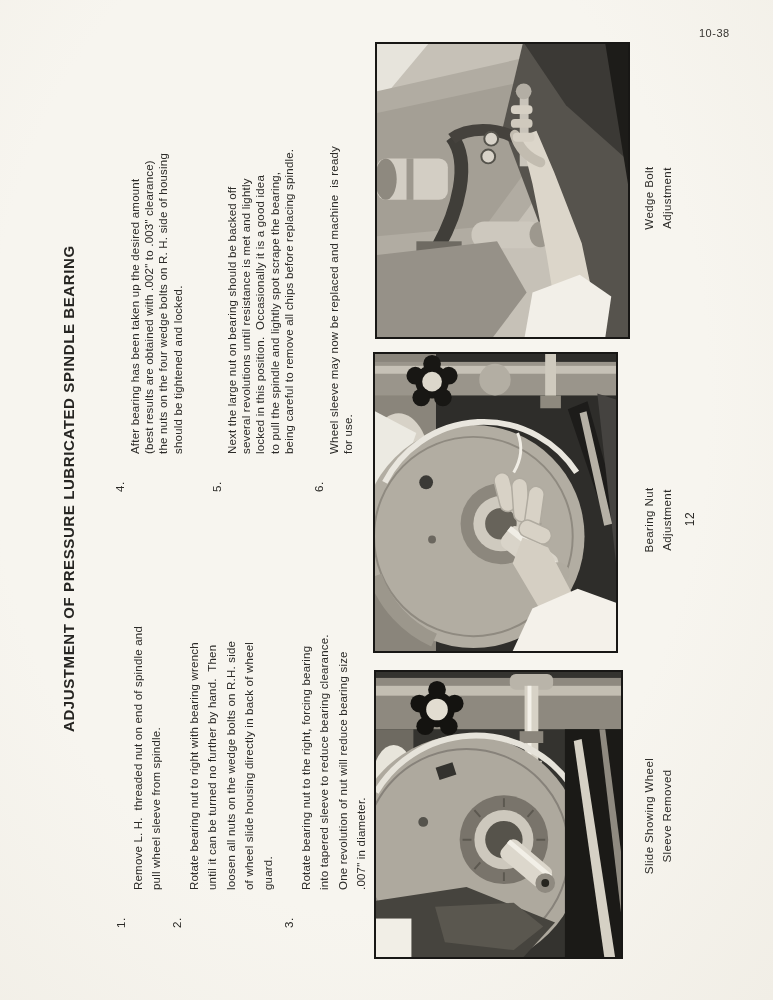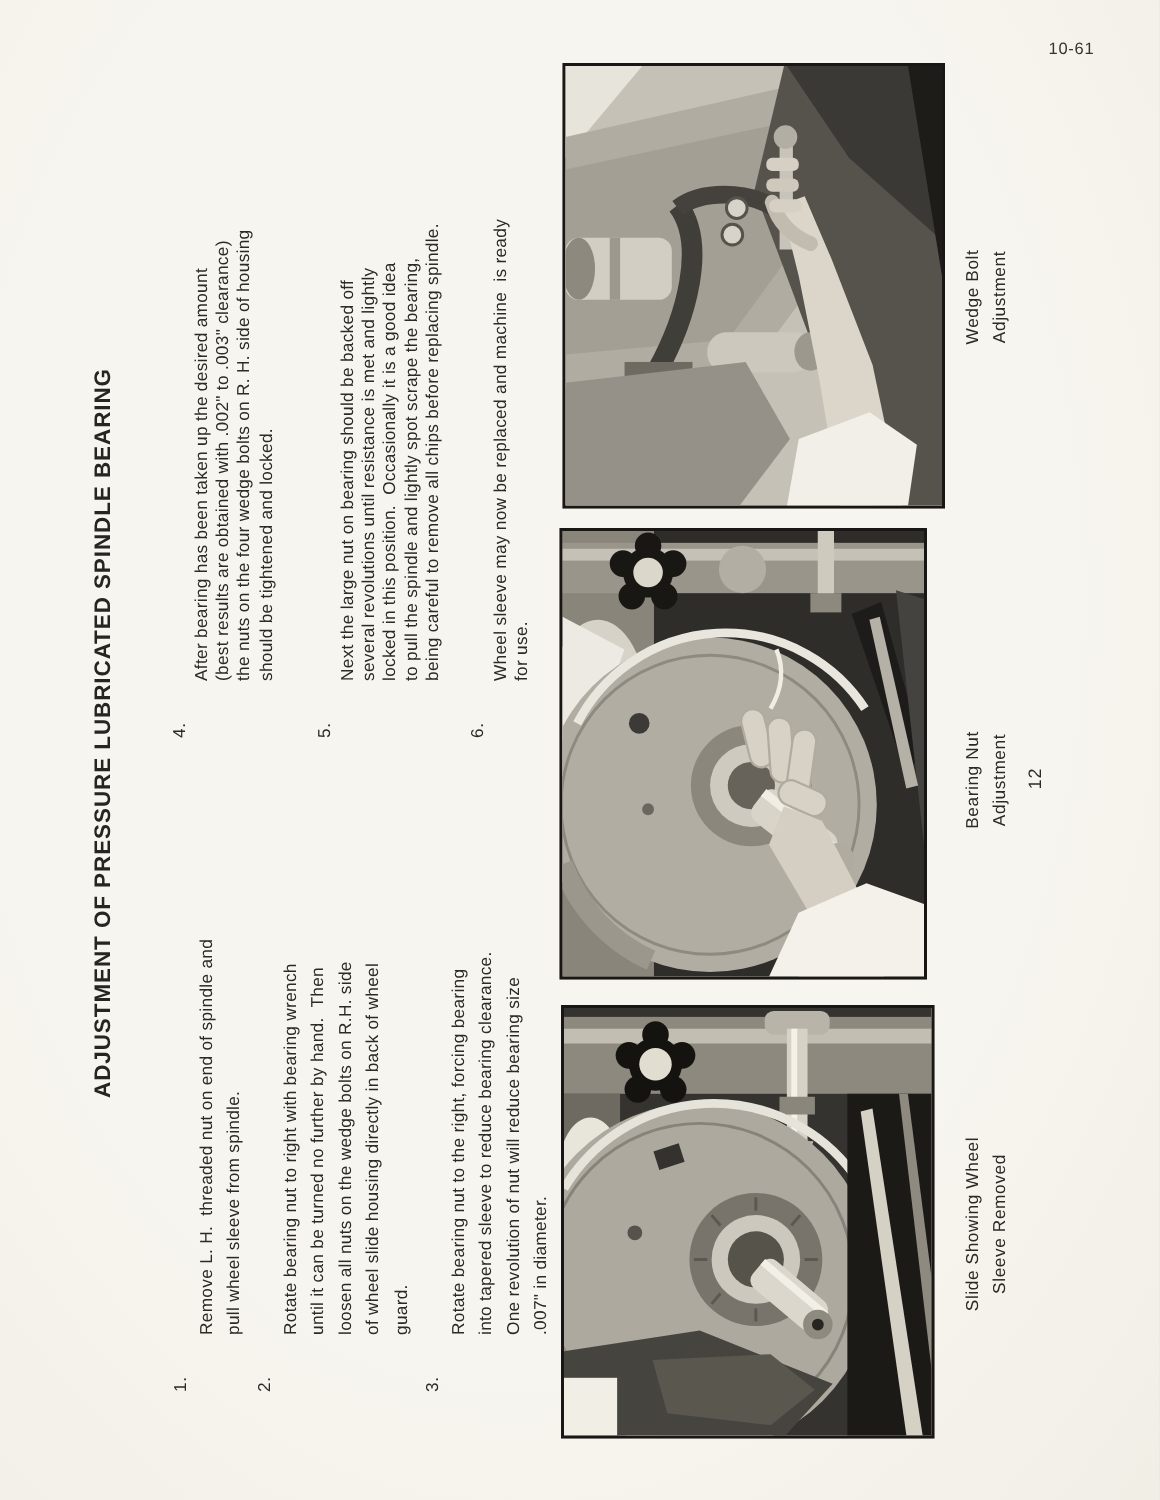--- a/index.html
+++ b/index.html
@@ -52,21 +52,21 @@
   .photo svg{display:block;width:100%;height:100%;}
   #photo-wedge{left:375px;top:42px;width:255px;height:297px;}
   #photo-bearing{left:373px;top:352px;width:245px;height:301px;}
   #photo-slide{left:374px;top:670px;width:249px;height:289px;}
 </style>
 </head>
 <body>
 
 <div class="sheet">
 
-  <div class="corner-ref">10-61</div>
+  <div class="corner-ref">10-38</div>
 
   <figure class="photo" id="photo-wedge">
     <svg viewBox="0 0 255 297" preserveAspectRatio="none">
       <rect x="0" y="0" width="255" height="297" fill="#c6c1b7"></rect>
       <polygon points="0,0 52,0 0,62" fill="#e7e4dc"></polygon>
       <polygon points="0,48 150,14 190,118 125,205 0,218" fill="#b1aca2"></polygon>
       <polygon points="0,70 140,40 165,110 110,185 0,195" fill="#a49f95"></polygon>
       <polygon points="148,0 255,0 255,297 208,297 128,84" fill="#56534d"></polygon>
       <polygon points="150,0 238,0 255,118 192,62" fill="#3b3935"></polygon>
       <polygon points="232,0 255,0 255,142" fill="#1d1c19"></polygon>

